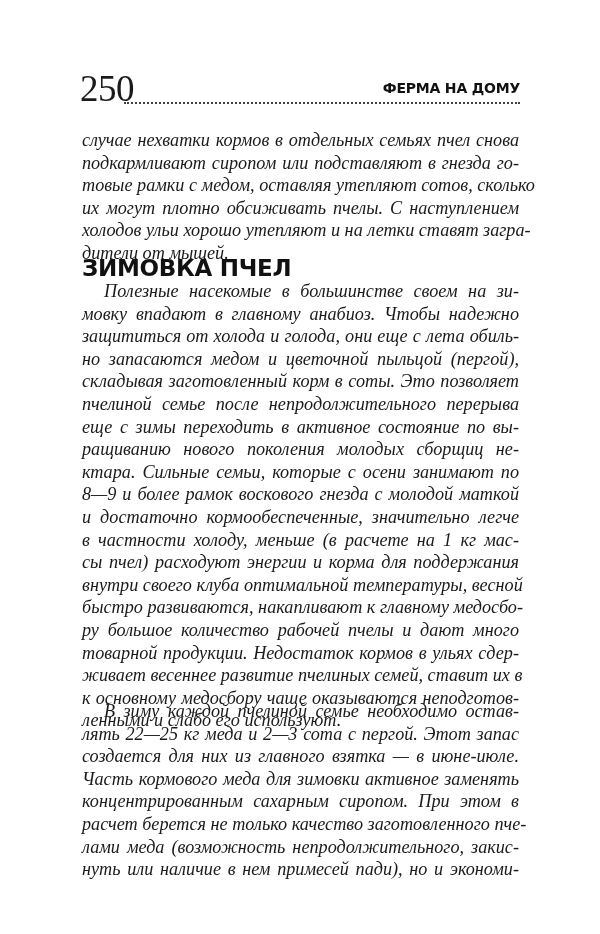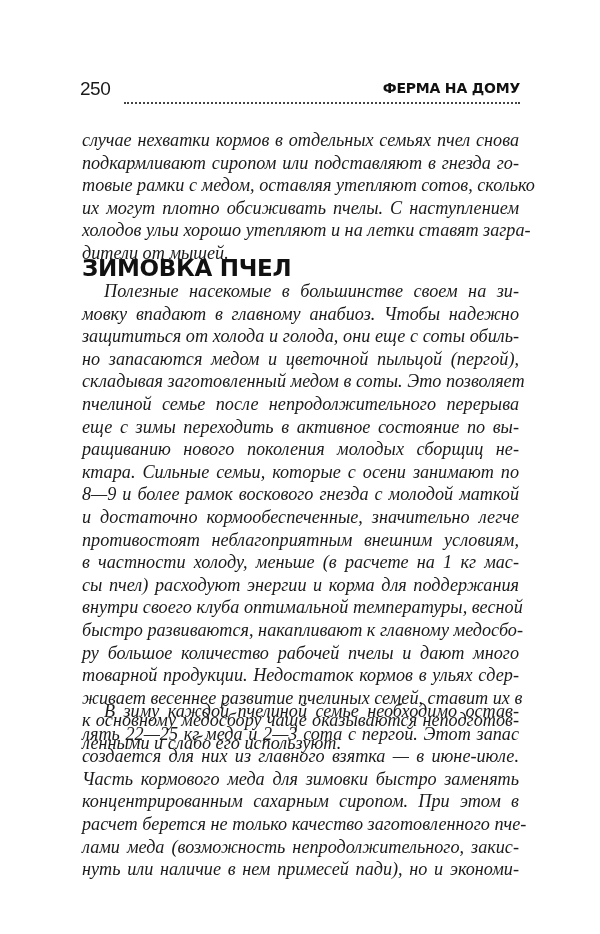--- a/index.html
+++ b/index.html
@@ -24,22 +24,22 @@
       position: absolute;
       left: 80px;
       top: 70px;
       width: 440px;
       height: 40px;
     }
     .page-number {
       position: absolute;
       left: 0;
       top: 4px;
-      font-family: Liberation Sans, sans-serif;
-      font-size: 19px;
+      font-family: Liberation Serif, serif;
+      font-size: 37px;
       font-weight: normal;
       letter-spacing: -0.5px;
       color: #1a1a1a;
       line-height: 30px;
     }
     .running-title {
       position: absolute;
       right: 0;
       top: 10px;
       font-family: "DejaVu Sans", sans-serif;
@@ -110,45 +110,44 @@
     <span class="line">их могут плотно обсиживать пчелы. С наступлением</span>
     <span class="line">холодов ульи хорошо утепляют и на летки ставят загра-</span>
     <span class="line last">дители от мышей.</span>
   </div>
 
   <div class="section-heading">ЗИМОВКА ПЧЕЛ</div>
 
   <div class="text-block" style="top:280px;">
     <span class="line indent">Полезные насекомые в большинстве своем на зи-</span>
     <span class="line">мовку впадают в главному анабиоз. Чтобы надежно</span>
-    <span class="line">защититься от холода и голода, они еще с соты обиль-</span>
+    <span class="line">защититься от холода и голода, они еще с лета обиль-</span>
     <span class="line">но запасаются медом и цветочной пыльцой (пергой),</span>
-    <span class="line">складывая заготовленный медом в соты. Это позволяет</span>
+    <span class="line">складывая заготовленный корм в соты. Это позволяет</span>
     <span class="line">пчелиной семье после непродолжительного перерыва</span>
     <span class="line">еще с зимы переходить в активное состояние по вы-</span>
     <span class="line">ращиванию нового поколения молодых сборщиц не-</span>
     <span class="line">ктара. Сильные семьи, которые с осени занимают по</span>
     <span class="line">8—9 и более рамок воскового гнезда с молодой маткой</span>
     <span class="line">и достаточно кормообеспеченные, значительно легче</span>
-    <span class="line">противостоят неблагоприятным внешним условиям,</span>
     <span class="line">в частности холоду, меньше (в расчете на 1 кг мас-</span>
     <span class="line">сы пчел) расходуют энергии и корма для поддержания</span>
     <span class="line">внутри своего клуба оптимальной температуры, весной</span>
     <span class="line">быстро развиваются, накапливают к главному медосбо-</span>
     <span class="line">ру большое количество рабочей пчелы и дают много</span>
     <span class="line">товарной продукции. Недостаток кормов в ульях сдер-</span>
     <span class="line">живает весеннее развитие пчелиных семей, ставит их в</span>
     <span class="line">к основному медосбору чаще оказываются неподготов-</span>
     <span class="line last">ленными и слабо его используют.</span>
   </div>
 
   <div class="text-block" style="top:700px;">
     <span class="line indent">В зиму каждой пчелиной семье необходимо остав-</span>
     <span class="line">лять 22—25 кг меда и 2—3 сота с пергой. Этот запас</span>
     <span class="line">создается для них из главного взятка — в июне-июле.</span>
-    <span class="line">Часть кормового меда для зимовки быстро заменять</span>
+    <span class="line">Часть кормового меда для зимовки активное заменять</span>
     <span class="line">концентрированным сахарным сиропом. При этом в</span>
     <span class="line">расчет берется не только качество заготовленного пче-</span>
     <span class="line">лами меда (возможность непродолжительного, закис-</span>
     <span class="line">нуть или наличие в нем примесей пади), но и экономи-</span>
   </div>
 
 </div>
 
 </body></html>

